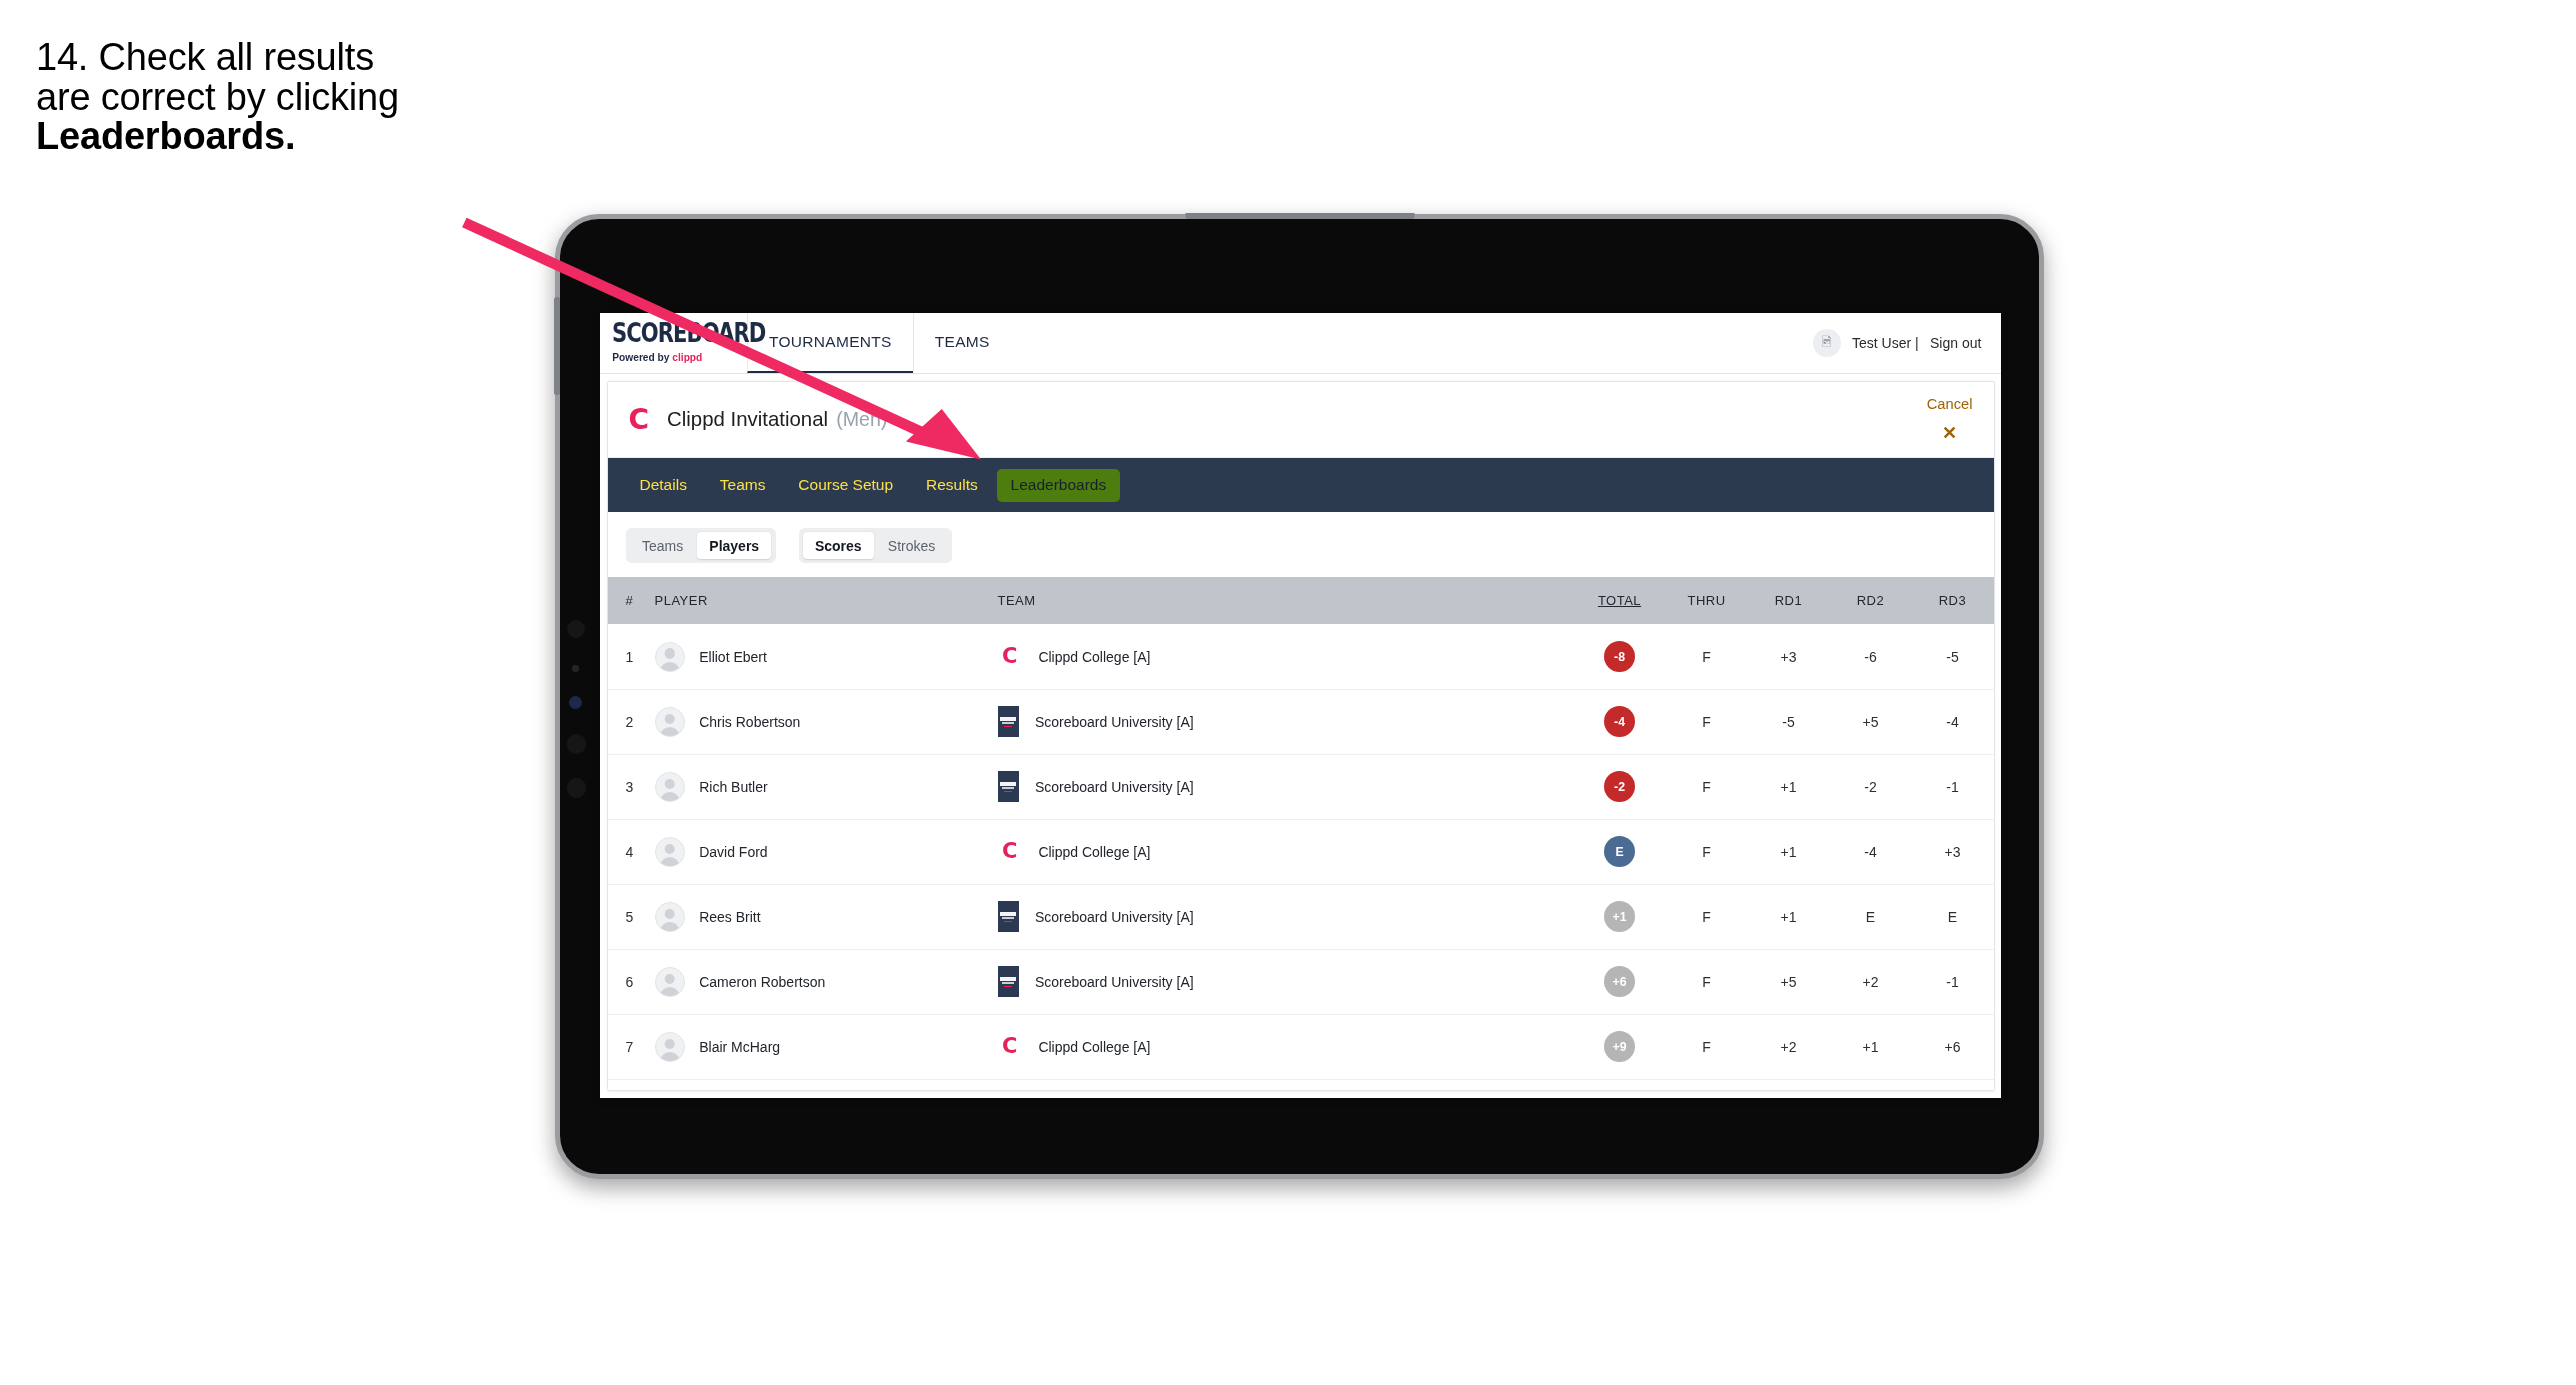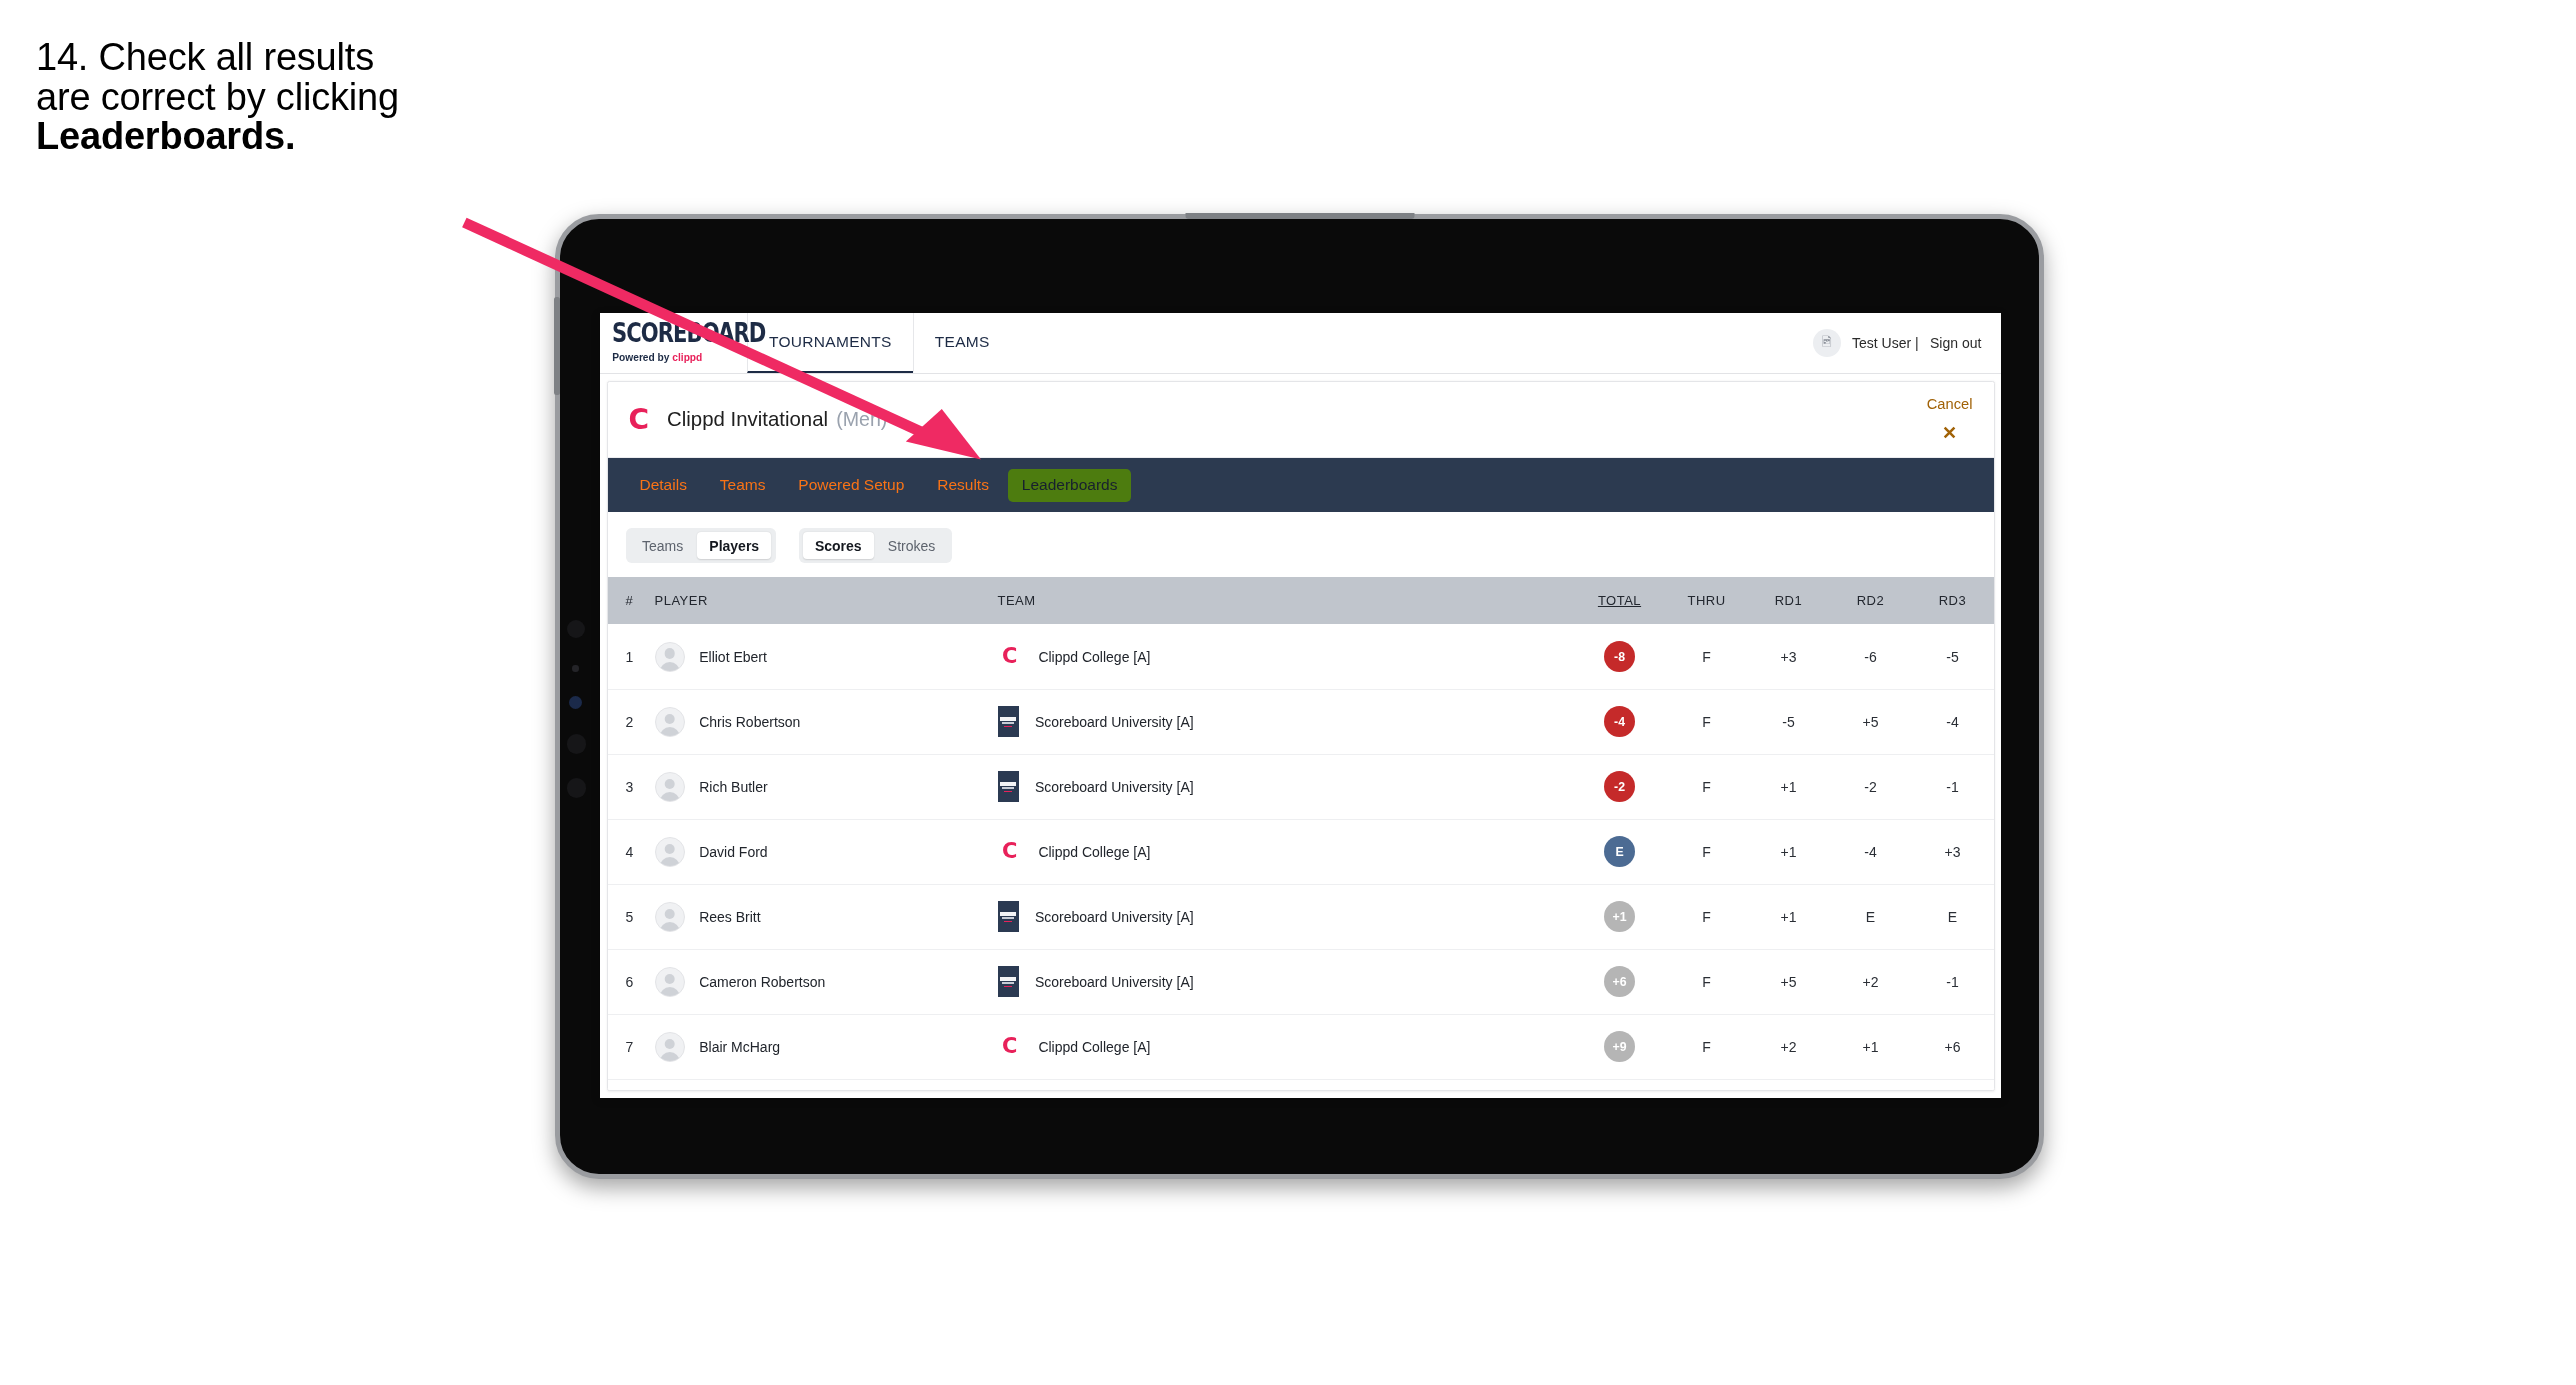--- a/index.html
+++ b/index.html
@@ -108,21 +108,21 @@
   #cancel-btn { margin-left: auto; display: flex; align-items: center; gap: 9.8px;
                 font-size: 14.7px; color: #a16207; cursor: pointer; flex-direction: column; }
   #cancel-btn .x { font-size: 18px; font-weight: 600; }
 
   
   #tabstrip {
     background: #2c3a50; height: 54px; display: flex; align-items: center;
     padding-left: 18px; gap: 4.9px;
   }
   .stab {
-    font-size: 15.5px; color: #f97316; padding: 7.4px 14px; border-radius: 4.9px;
+    font-size: 15.5px; color: #fde047; padding: 7.4px 14px; border-radius: 4.9px;
     cursor: pointer; white-space: nowrap;
   }
   .stab.active { background: #4d7c0f; color: #18202e; font-weight: 400; }
 
   
   #toggles { display: flex; gap: 23px; padding: 15.5px 18px 14px 18px; }
   .tgroup { background: #eceef0; border-radius: 5.7px; padding: 4.1px; display: flex; gap: 1.6px; }
   .tbtn { font-size: 14px; color: #5d636d; padding: 5.7px 12.3px; border-radius: 4.1px; cursor: pointer; }
   .tbtn.active { background: #fff; color: #14181f; font-weight: 700;
                  box-shadow: 0 0.8px 1.6px rgba(0,0,0,0.13); }
@@ -222,21 +222,21 @@
           <div id="event-gender">(Men)</div>
           <div id="cancel-btn">
             <span>Cancel</span>
             <span class="x">✕</span>
           </div>
         </div>
 
         <div id="tabstrip">
           <div class="stab"><span>Details</span></div>
           <div class="stab"><span>Teams</span></div>
-          <div class="stab"><span>Powered Setup</span></div>
+          <div class="stab"><span>Course Setup</span></div>
           <div class="stab"><span>Results</span></div>
           <div class="stab active"><span>Leaderboards</span></div>
         </div>
 
         <div id="toggles">
           <div class="tgroup">
             <div class="tbtn"><span>Teams</span></div>
             <div class="tbtn active"><span>Players</span></div>
           </div>
           <div class="tgroup">

